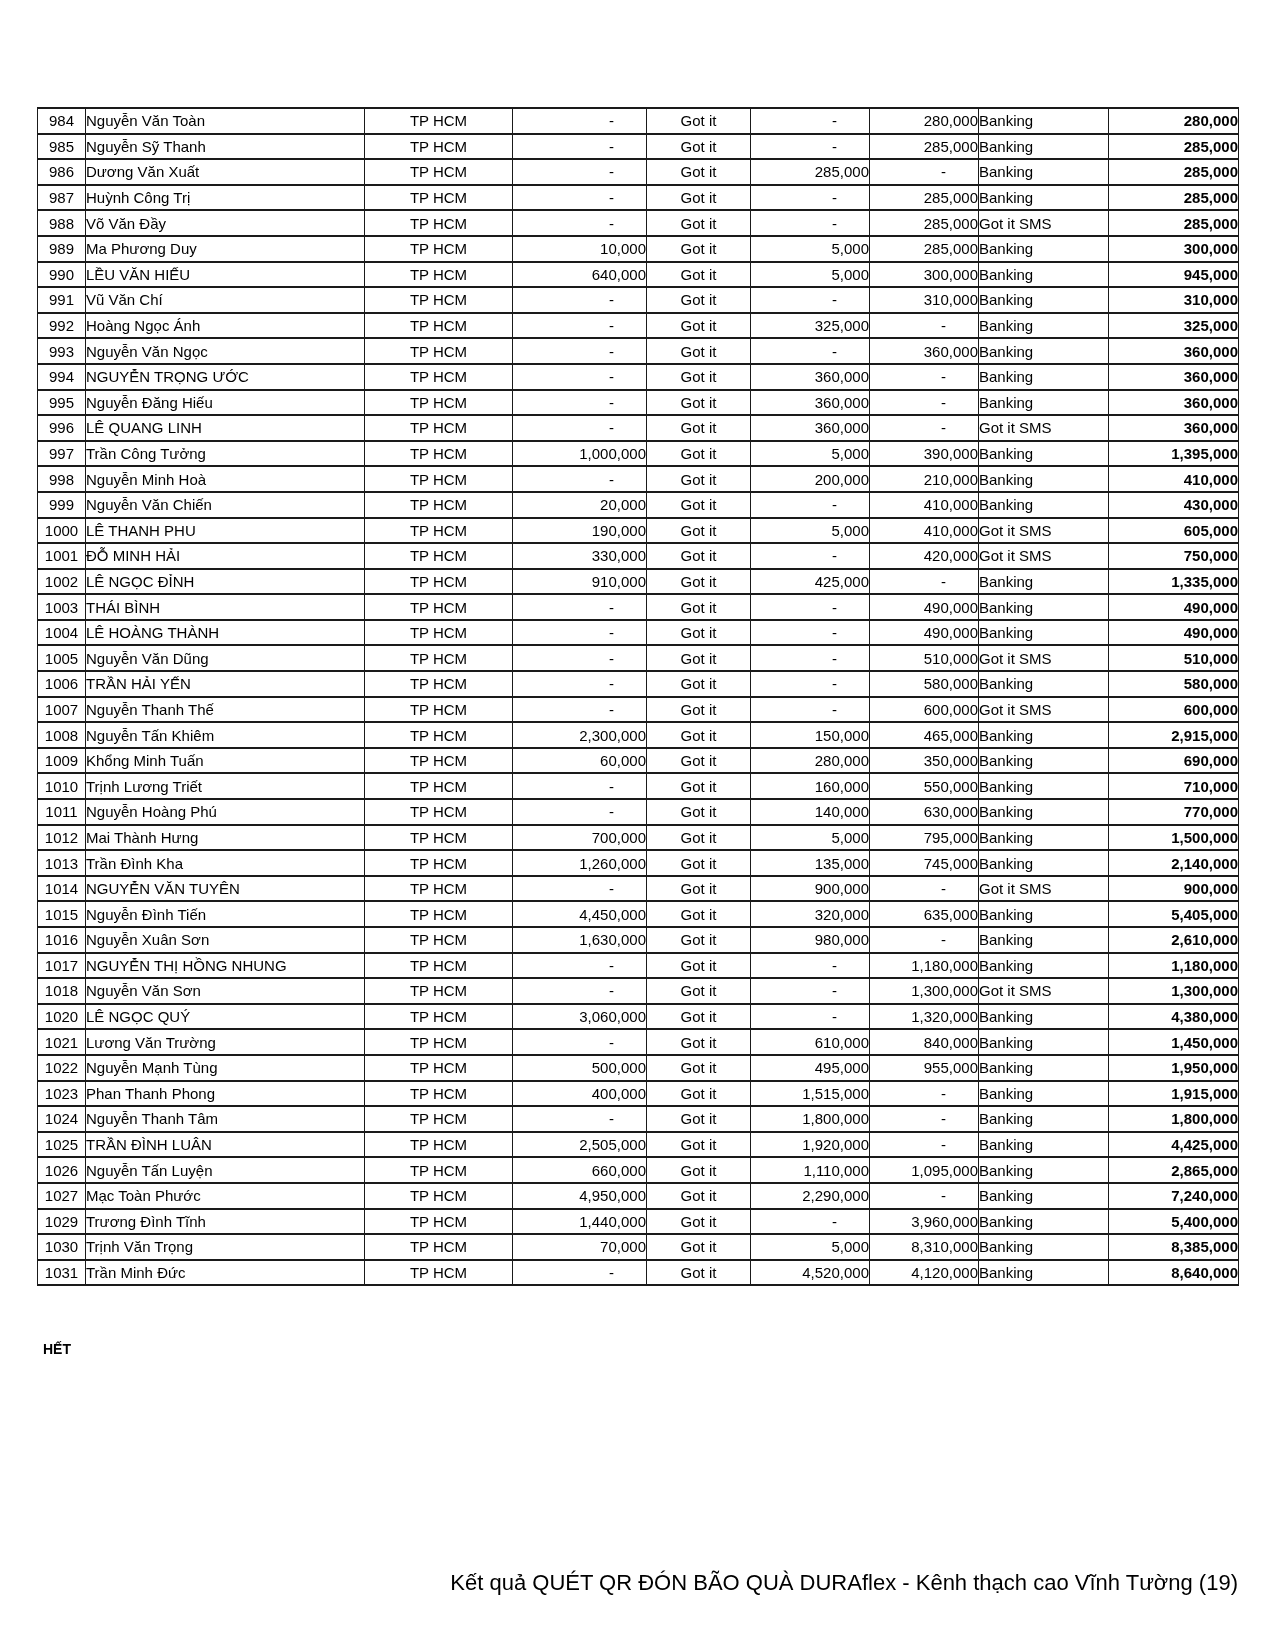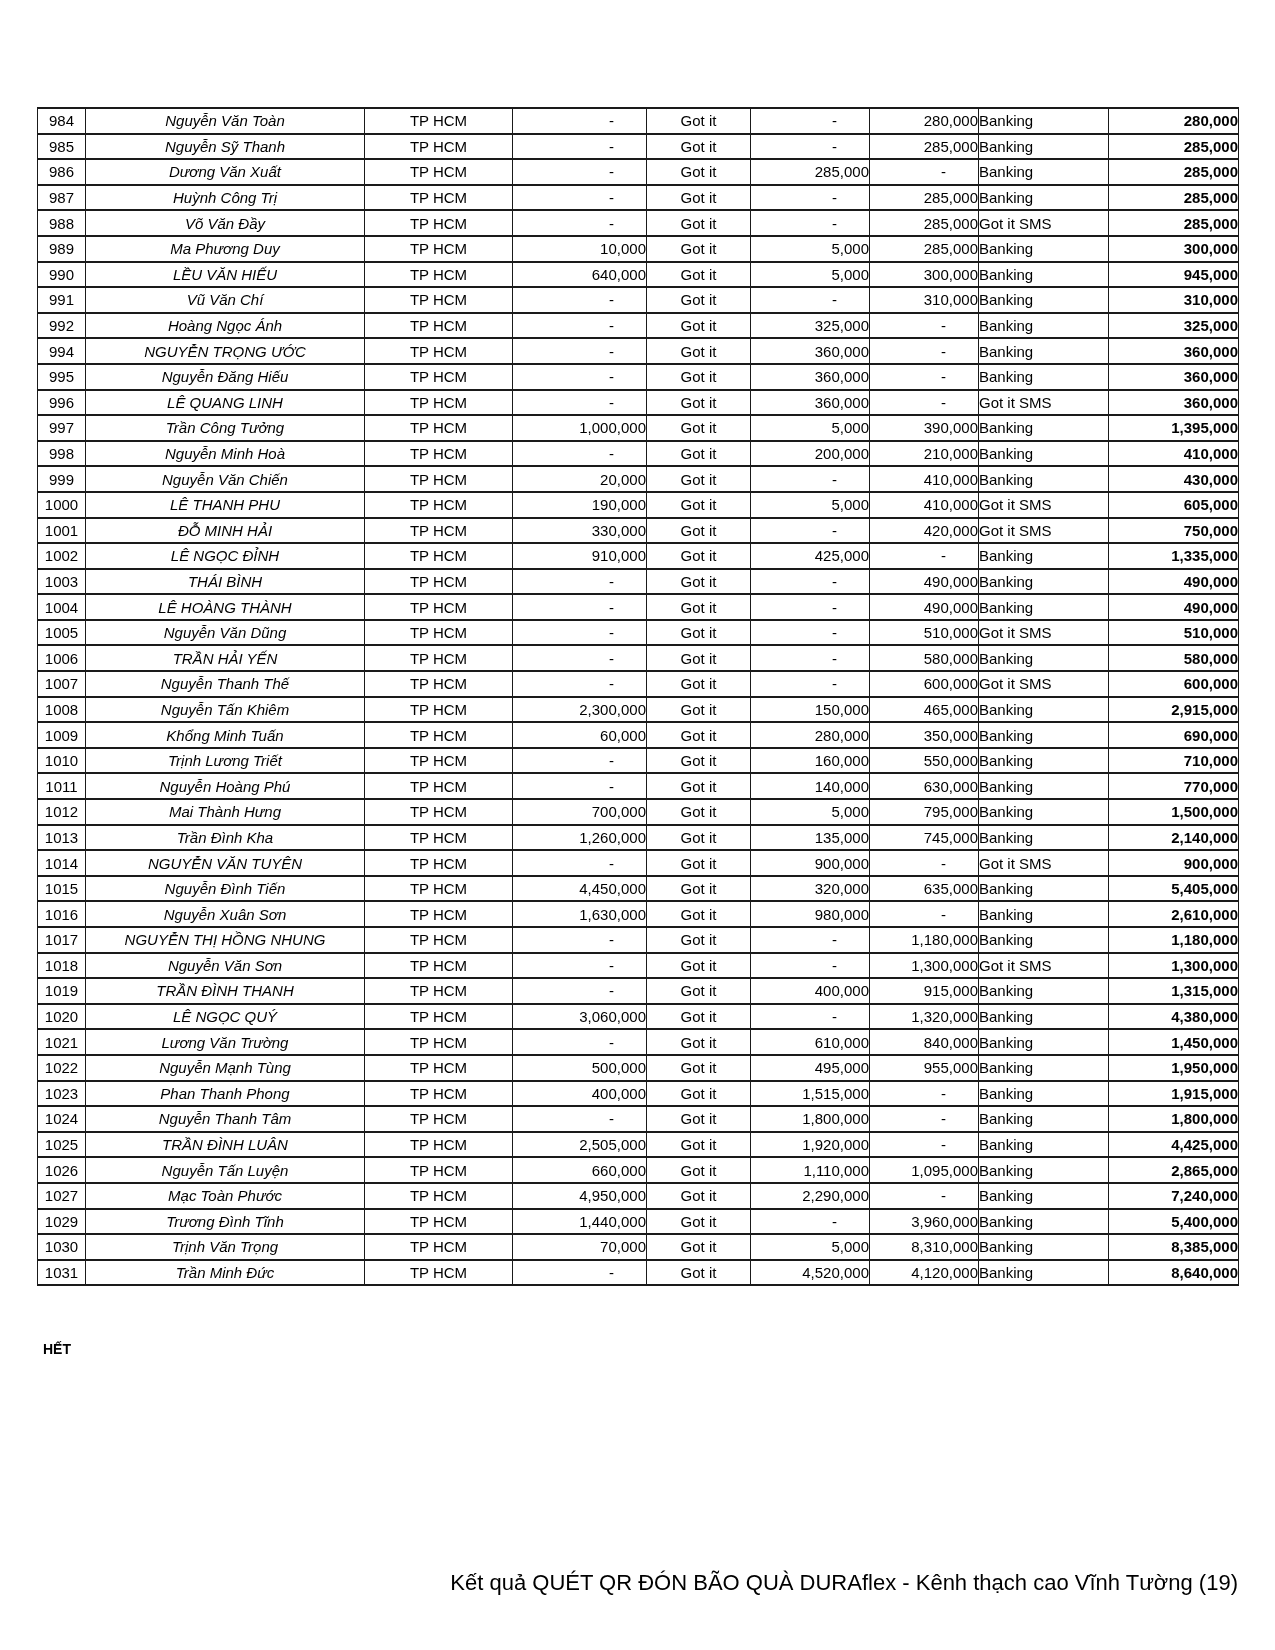--- a/index.html
+++ b/index.html
@@ -30,21 +30,21 @@
     border-top-width: 2.2px;
     border-bottom-width: 2.2px;
     padding: 0;
     font-size: 15px;
     line-height: 1;
     vertical-align: middle;
     white-space: nowrap;
     overflow: hidden;
   }
   td.c-id     { text-align: center; }
-  td.c-name   { text-align: center; font-style: italic; }
+  td.c-name   { text-align: left; }
   td.c-loc    { text-align: center; margin-top: 16px; }
   td.c-status { text-align: center; }
   td.c-num    { text-align: right; padding-right: 7px; }
   td.c-num.dash { padding-right: 32px; }
   td.c-method { text-align: left; padding-left: 9px; margin-left: 46px; }
   td.c-total  { font-weight: bold; }
   .end-marker {
     position: absolute;
     left: 43px;
     top: 1341px;
@@ -171,20 +171,31 @@
       <td class="c-name">Hoàng Ngọc Ánh</td>
       <td class="c-loc">TP HCM</td>
       <td class="c-num dash">-</td>
       <td class="c-status">Got it</td>
       <td class="c-num">325,000</td>
       <td class="c-num dash">-</td>
       <td class="c-method">Banking</td>
       <td class="c-num c-total">325,000</td>
     </tr>
         <tr>
+      <td class="c-id">993</td>
+      <td class="c-name">Nguyễn Văn Ngọc</td>
+      <td class="c-loc">TP HCM</td>
+      <td class="c-num dash">-</td>
+      <td class="c-status">Got it</td>
+      <td class="c-num dash">-</td>
+      <td class="c-num">360,000</td>
+      <td class="c-method">Banking</td>
+      <td class="c-num c-total">360,000</td>
+    </tr>
+        <tr>
       <td class="c-id">994</td>
       <td class="c-name">NGUYỄN TRỌNG ƯỚC</td>
       <td class="c-loc">TP HCM</td>
       <td class="c-num dash">-</td>
       <td class="c-status">Got it</td>
       <td class="c-num">360,000</td>
       <td class="c-num dash">-</td>
       <td class="c-method">Banking</td>
       <td class="c-num c-total">360,000</td>
     </tr>
@@ -444,31 +455,20 @@
         <tr>
       <td class="c-id">1018</td>
       <td class="c-name">Nguyễn Văn Sơn</td>
       <td class="c-loc">TP HCM</td>
       <td class="c-num dash">-</td>
       <td class="c-status">Got it</td>
       <td class="c-num dash">-</td>
       <td class="c-num">1,300,000</td>
       <td class="c-method">Got it SMS</td>
       <td class="c-num c-total">1,300,000</td>
-    </tr>
-        <tr>
-      <td class="c-id">1019</td>
-      <td class="c-name">TRẦN ĐÌNH THANH</td>
-      <td class="c-loc">TP HCM</td>
-      <td class="c-num dash">-</td>
-      <td class="c-status">Got it</td>
-      <td class="c-num">400,000</td>
-      <td class="c-num">915,000</td>
-      <td class="c-method">Banking</td>
-      <td class="c-num c-total">1,315,000</td>
     </tr>
         <tr>
       <td class="c-id">1020</td>
       <td class="c-name">LÊ NGỌC QUÝ</td>
       <td class="c-loc">TP HCM</td>
       <td class="c-num">3,060,000</td>
       <td class="c-status">Got it</td>
       <td class="c-num dash">-</td>
       <td class="c-num">1,320,000</td>
       <td class="c-method">Banking</td>

